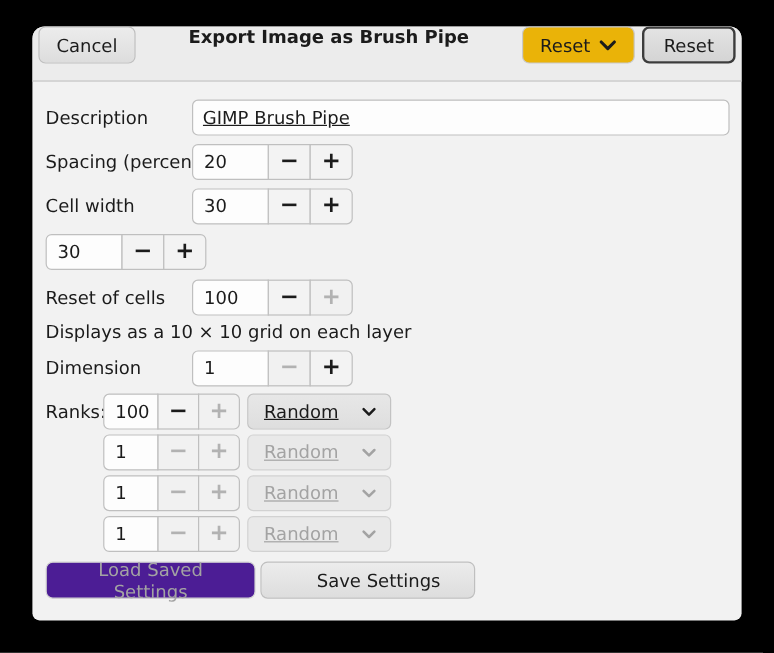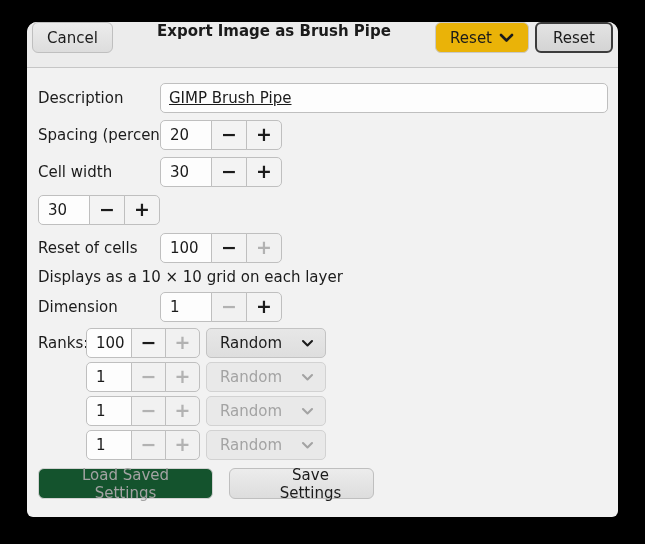--- a/index.html
+++ b/index.html
@@ -86,21 +86,21 @@
     background: var(--c-entry_bg);
     font-family: inherit;
     font-size: 15px;
     color: var(--c-text);
     padding: 0 8px;
     outline: none;
   }
   .text-entry { flex: 1; border-radius: 5px; text-decoration: underline; }
   .spin { display: flex; }
   .spin-entry {
-    width: 52px;
+    width: 64px;
     border-radius: 5px 0 0 5px;
     position: relative;
     z-index: 1;
     padding: 0 4px 0 9px;
   }
   .spin-btn {
     width: 36px; height: 30px;
     border: 1px solid var(--c-border);
     margin-left: -1px;
     background: #f3f3f3;
@@ -124,32 +124,33 @@
     border-radius: 5px;
     background: linear-gradient(#e7e7e7, #dedede);
     display: inline-flex;
     align-items: center;
     justify-content: space-between;
     padding: 0 11px 0 13px;
     font-family: inherit;
     font-size: 15px;
     color: var(--c-text);
     cursor: default;
+    text-decoration: underline;
   }
   .dropdown.disabled {
     color: #a3a3a3;
     background: #e9e9e9;
     border-color: #d2d2d2;
   }
   .footer { display: flex; margin-top: 8px; }
   .btn-wide-load { width: 175px; }
-  .btn-wide-save { width: 145px; margin-left: 16px; padding-left: 32px; }
+  .btn-wide-save { width: 179px; margin-left: 4px; padding-left: 32px; }
   .btn.disabled {
     color: #a3a3a3;
-    background: #14532d;
+    background: #4c1d95;
     border-color: #d2d2d2;
   }
   .mb7 { margin-bottom: 7px; }
   .mb8 { margin-bottom: 8px; }
   .mb5 { margin-bottom: 5px; }
   .mb6 { margin-bottom: 6px; }
   .mb4 { margin-bottom: 4px; }
 </style>
 </head>
 <body>

